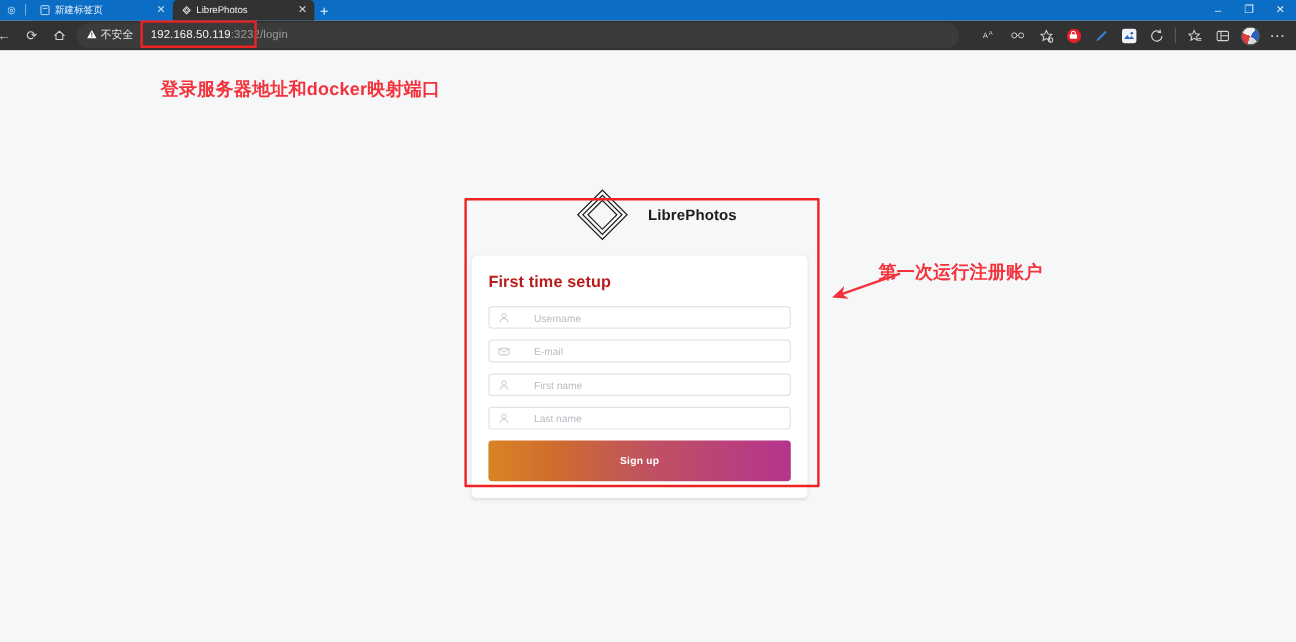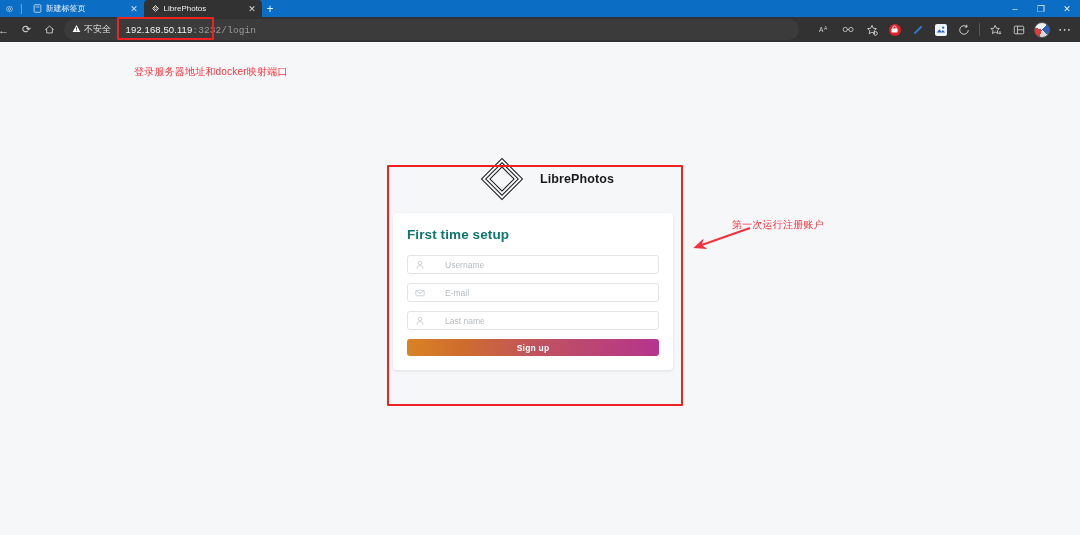--- a/index.html
+++ b/index.html
@@ -54,21 +54,21 @@
   }
   .omnibox-wrap { flex: 1; display: flex; align-items: flex-start; height: 21px; margin-left: 3px; position: relative;}
   .omnibox {
     flex: 1; height: 21px; background: #3b3b3b; border-radius: 11px;
     display: flex; align-items: center; padding: 0 8px; gap: 5px; max-width: 735px;
   }
   .secwarn { display: flex; align-items: center; gap: 3px; color: #e6e6e6; font-size: 9px; white-space: nowrap;}
   .warn-tri { font-size: 9px; color: #ffffff; }
   .omni-div { color: #6b6b6b; font-size: 10px; margin: 0 1px;}
   .url { font-size: 9.5px; color: #f2f2f2; white-space: nowrap; letter-spacing: .1px;}
-  .url .dim { color: #9a9a9a; font-family: Liberation Mono, monospace; }
+  .url .dim { color: #9a9a9a; }
   .tb-right { display: flex; align-items: center; gap: 0px; }
   .vsep { width: 1px; height: 13px; background: #575757; margin: 0 4px; }
   .ext-red {
     width: 12px; height: 12px; border-radius: 50%; background: #e0202a;
     display:flex; align-items:center; justify-content:center;
   }
   .ext-sq {
     width: 12px; height: 12px; background: #eef3f8; border-radius: 2px;
     display:flex;align-items:center;justify-content:center;
   }
@@ -97,44 +97,44 @@
   .d2 { width: 24px; height: 24px; margin-left: -12px; margin-top: -12px; }
   .d3 { width: 18px; height: 18px; margin-left: -9px;  margin-top: -9px;  }
   .brand { font-size: 12.5px; font-weight: bold; color: #1c1c1c; letter-spacing: .1px; }
 
   .card {
     position: absolute; left: 393px; top: 171px; width: 280px;
     background: #ffffff; border-radius: 4px;
     box-shadow: 0 1px 3px rgba(0,0,0,.10);
     padding: 14px 14px 14px 14px;
   }
-  .card-title { font-size: 13.5px; font-weight: bold; color: #0f766e; margin-bottom: 13px; letter-spacing: .1px;}
+  .card-title { font-size: 13.5px; font-weight: bold; color: #b91c1c; margin-bottom: 13px; letter-spacing: .1px;}
 
   .field {
     height: 19px; border: 1px solid #e1e3e5; border-radius: 3px;
     display: flex; align-items: center; padding: 0 7px; gap: 20px; margin-bottom: 9px;
     background: #fff;
   }
   .f-icon { width: 10px; height: 10px; flex: 0 0 auto; display:flex; align-items:center; justify-content:center; }
   .f-ph { font-size: 8.5px; color: #b6bbc0; flex: 1; white-space: nowrap; }
   .f-eye { width: 11px; height: 11px; flex: 0 0 auto; display:flex;align-items:center;justify-content:center; }
 
   .signup {
-    height: 17px; border-radius: 3px; margin-top: 2px;
+    height: 34px; border-radius: 3px; margin-top: 2px;
     background: linear-gradient(90deg, #d98324 0%, #cf6c2e 22%, #c0525f 52%, #b5348e 100%);
     display: flex; align-items: center; justify-content: center;
     color: #ffffff; font-size: 8.5px; font-weight: bold; letter-spacing: .2px;
   }
 
   
   .redbox { position: absolute; border: 2px solid #ee2222; border-radius: 1px; }
   .redbox-url { left: 117px; top: 17px; width: 97px; height: 23px; }
   .redbox-card { left: 387px; top: 165px; width: 296px; height: 241px; }
   .annot {
-    position: absolute; color: #f4323c; font-size: 10px; font-weight: normal;
+    position: absolute; color: #f4323c; font-size: 15px; font-weight: bold;
     white-space: nowrap; letter-spacing: .2px;
   }
   .annot-url { left: 134px; top: 65px; }
   .annot-card { left: 732px; top: 218px; }
   .arrow-svg { position: absolute; left: 690px; top: 226px; }
 
   
   .watermark {
     position: absolute; left: 912px; top: 492px;
     display: flex; align-items: center; gap: 7px; opacity: 1;
@@ -310,20 +310,29 @@
       <div class="field">
         <span class="f-icon">
           <svg width="10" height="10" viewBox="0 0 12 12">
               <rect x="1" y="2.7" width="10" height="6.6" rx="1" fill="none" stroke="#c3c8cd" stroke-width="1"></rect>
               <path d="M1.3 3.2 L6 6.6 L10.7 3.2" fill="none" stroke="#c3c8cd" stroke-width="1"></path>
             </svg>
         </span>
         <span class="f-ph">E-mail</span>
       </div>
 
+      <div class="field">
+        <span class="f-icon">
+          <svg width="10" height="10" viewBox="0 0 12 12">
+              <circle cx="6" cy="3.6" r="2.1" fill="none" stroke="#c3c8cd" stroke-width="1"></circle>
+              <path d="M2.2 10.4 a3.8 3.8 0 0 1 7.6 0" fill="none" stroke="#c3c8cd" stroke-width="1"></path>
+            </svg>
+        </span>
+        <span class="f-ph">First name</span>
+      </div>
 
       <div class="field">
         <span class="f-icon">
           <svg width="10" height="10" viewBox="0 0 12 12">
               <circle cx="6" cy="3.6" r="2.1" fill="none" stroke="#c3c8cd" stroke-width="1"></circle>
               <path d="M2.2 10.4 a3.8 3.8 0 0 1 7.6 0" fill="none" stroke="#c3c8cd" stroke-width="1"></path>
             </svg>
         </span>
         <span class="f-ph">Last name</span>
       </div>

